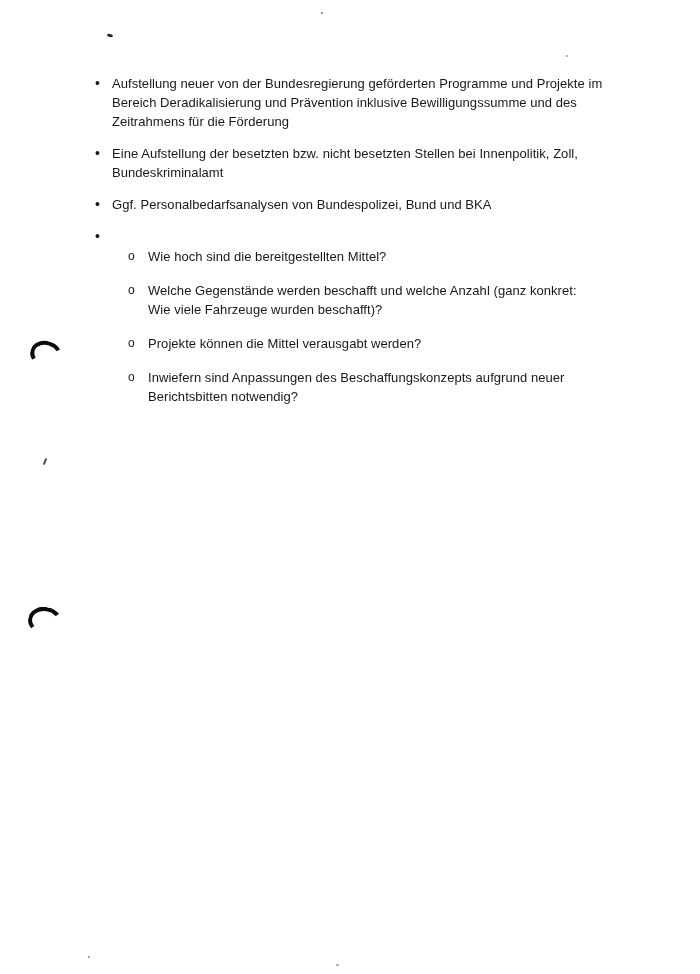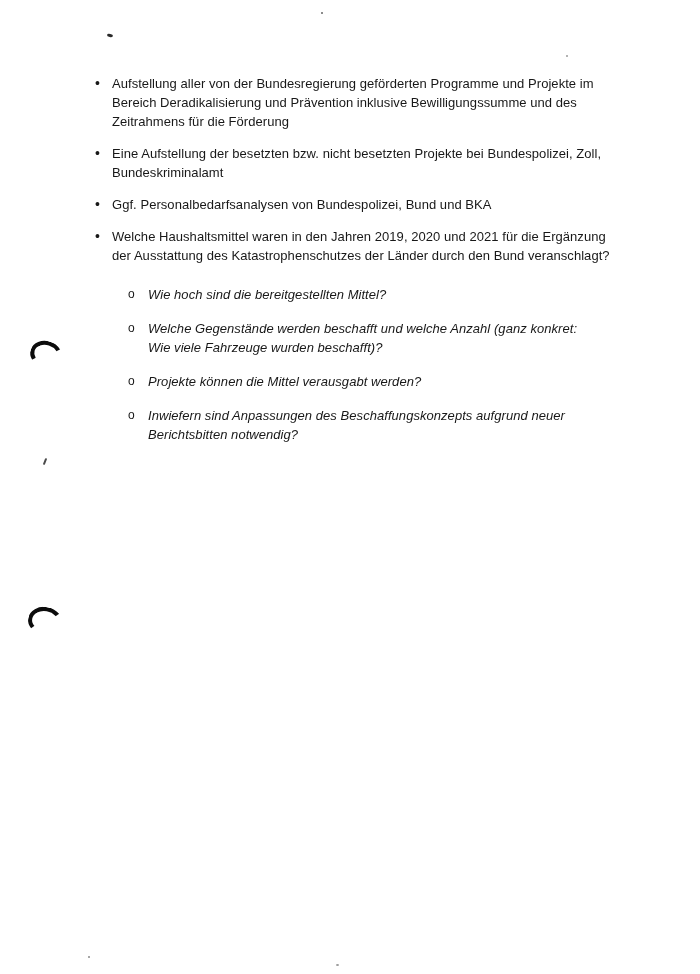--- a/index.html
+++ b/index.html
@@ -68,21 +68,20 @@
     align-items: flex-start;
     margin: 0 0 15px 0;
   }
   ul.sub-bullets .marker {
     flex: 0 0 20px;
     font-size: 12px;
     line-height: 19px;
   }
   ul.sub-bullets .item-text {
     max-width: 445px;
-    font-style: italic;
   }
   
   .artifact {
     position: absolute;
   }
   .speck {
     border-radius: 50%;
   }
   .speck-top {
     left: 321px; top: 12px; width: 2px; height: 2px; background: #666;
@@ -130,42 +129,41 @@
 <div class="page">
 
   <div class="content">
 
 
     <ul class="bullets">
 
       <li>
         <span class="marker dot">•</span>
         <span class="item-body">
-          <span class="item-text">Aufstellung aller von der Bundesregierung geförderten Programme und Projekte im Bereich Deradikalisierung und Prävention inklusive Bewilligungssumme und des Zeitrahmens für die Förderung</span>
-        </span>
-      </li>
-
-      <li>
-        <span class="marker dot">•</span>
-        <span class="item-body">
-          <span class="item-text">Eine Aufstellung der besetzten bzw. nicht besetzten Projekte bei Bundespolizei, Zoll, Bundeskriminalamt</span>
+          <span class="item-text">Aufstellung neuer von der Bundesregierung geförderten Programme und Projekte im Bereich Deradikalisierung und Prävention inklusive Bewilligungssumme und des Zeitrahmens für die Förderung</span>
+        </span>
+      </li>
+
+      <li>
+        <span class="marker dot">•</span>
+        <span class="item-body">
+          <span class="item-text">Eine Aufstellung der besetzten bzw. nicht besetzten Stellen bei Innenpolitik, Zoll, Bundeskriminalamt</span>
         </span>
       </li>
 
       <li>
         <span class="marker dot">•</span>
         <span class="item-body">
           <span class="item-text">Ggf. Personalbedarfsanalysen von Bundespolizei, Bund und BKA</span>
         </span>
       </li>
 
       <li>
         <span class="marker dot">•</span>
         <span class="item-body">
-          <span class="item-text">Welche Haushaltsmittel waren in den Jahren 2019, 2020 und 2021 für die Ergänzung der Ausstattung des Katastrophenschutzes der Länder durch den Bund veranschlagt?</span>
 
           <ul class="sub-bullets">
 
             <li>
               <span class="marker">o</span>
               <span class="item-body">
                 <span class="item-text">Wie hoch sind die bereitgestellten Mittel?</span>
               </span>
             </li>
 

